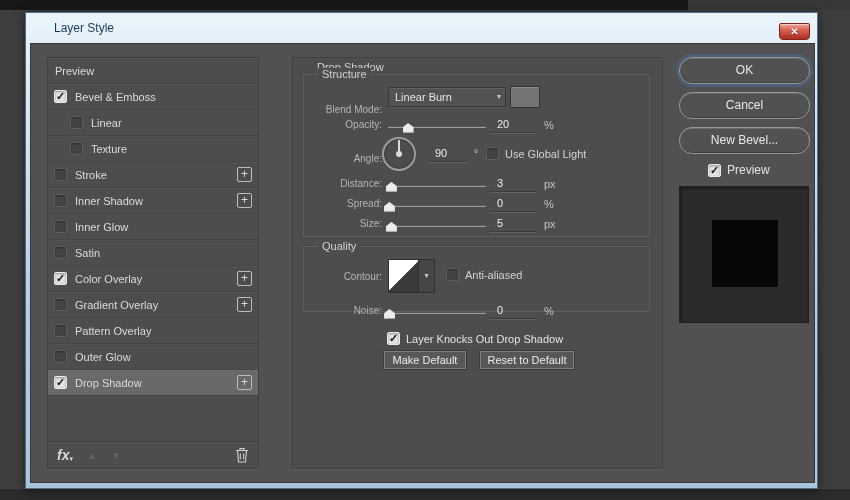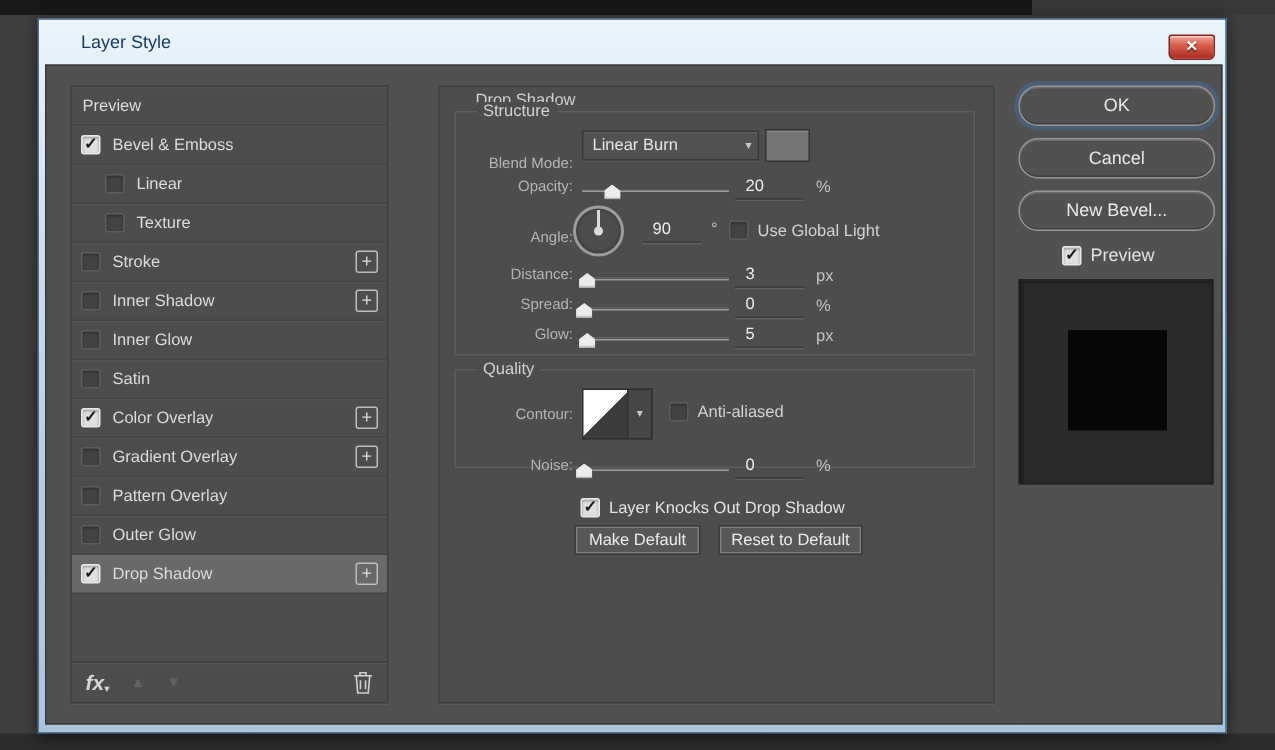--- a/index.html
+++ b/index.html
@@ -251,21 +251,21 @@
         <div class="frow" style="top:122px">
           <span class="flabel">Spread:</span>
           <div class="track">
             <div class="thumb" style="left: calc(1% - 5px);"></div>
           </div>
           <span class="pfield">0</span>
           <span class="unit">%</span>
         </div>
 
         <div class="frow" style="top:142px">
-          <span class="flabel">Glow:</span>
+          <span class="flabel">Size:</span>
           <div class="track">
             <div class="thumb" style="left: calc(3% - 5px);"></div>
           </div>
           <span class="pfield">5</span>
           <span class="unit">px</span>
         </div>
       </div>
 
       <div class="fieldset fs-quality">
         <span class="legend">Quality</span>

